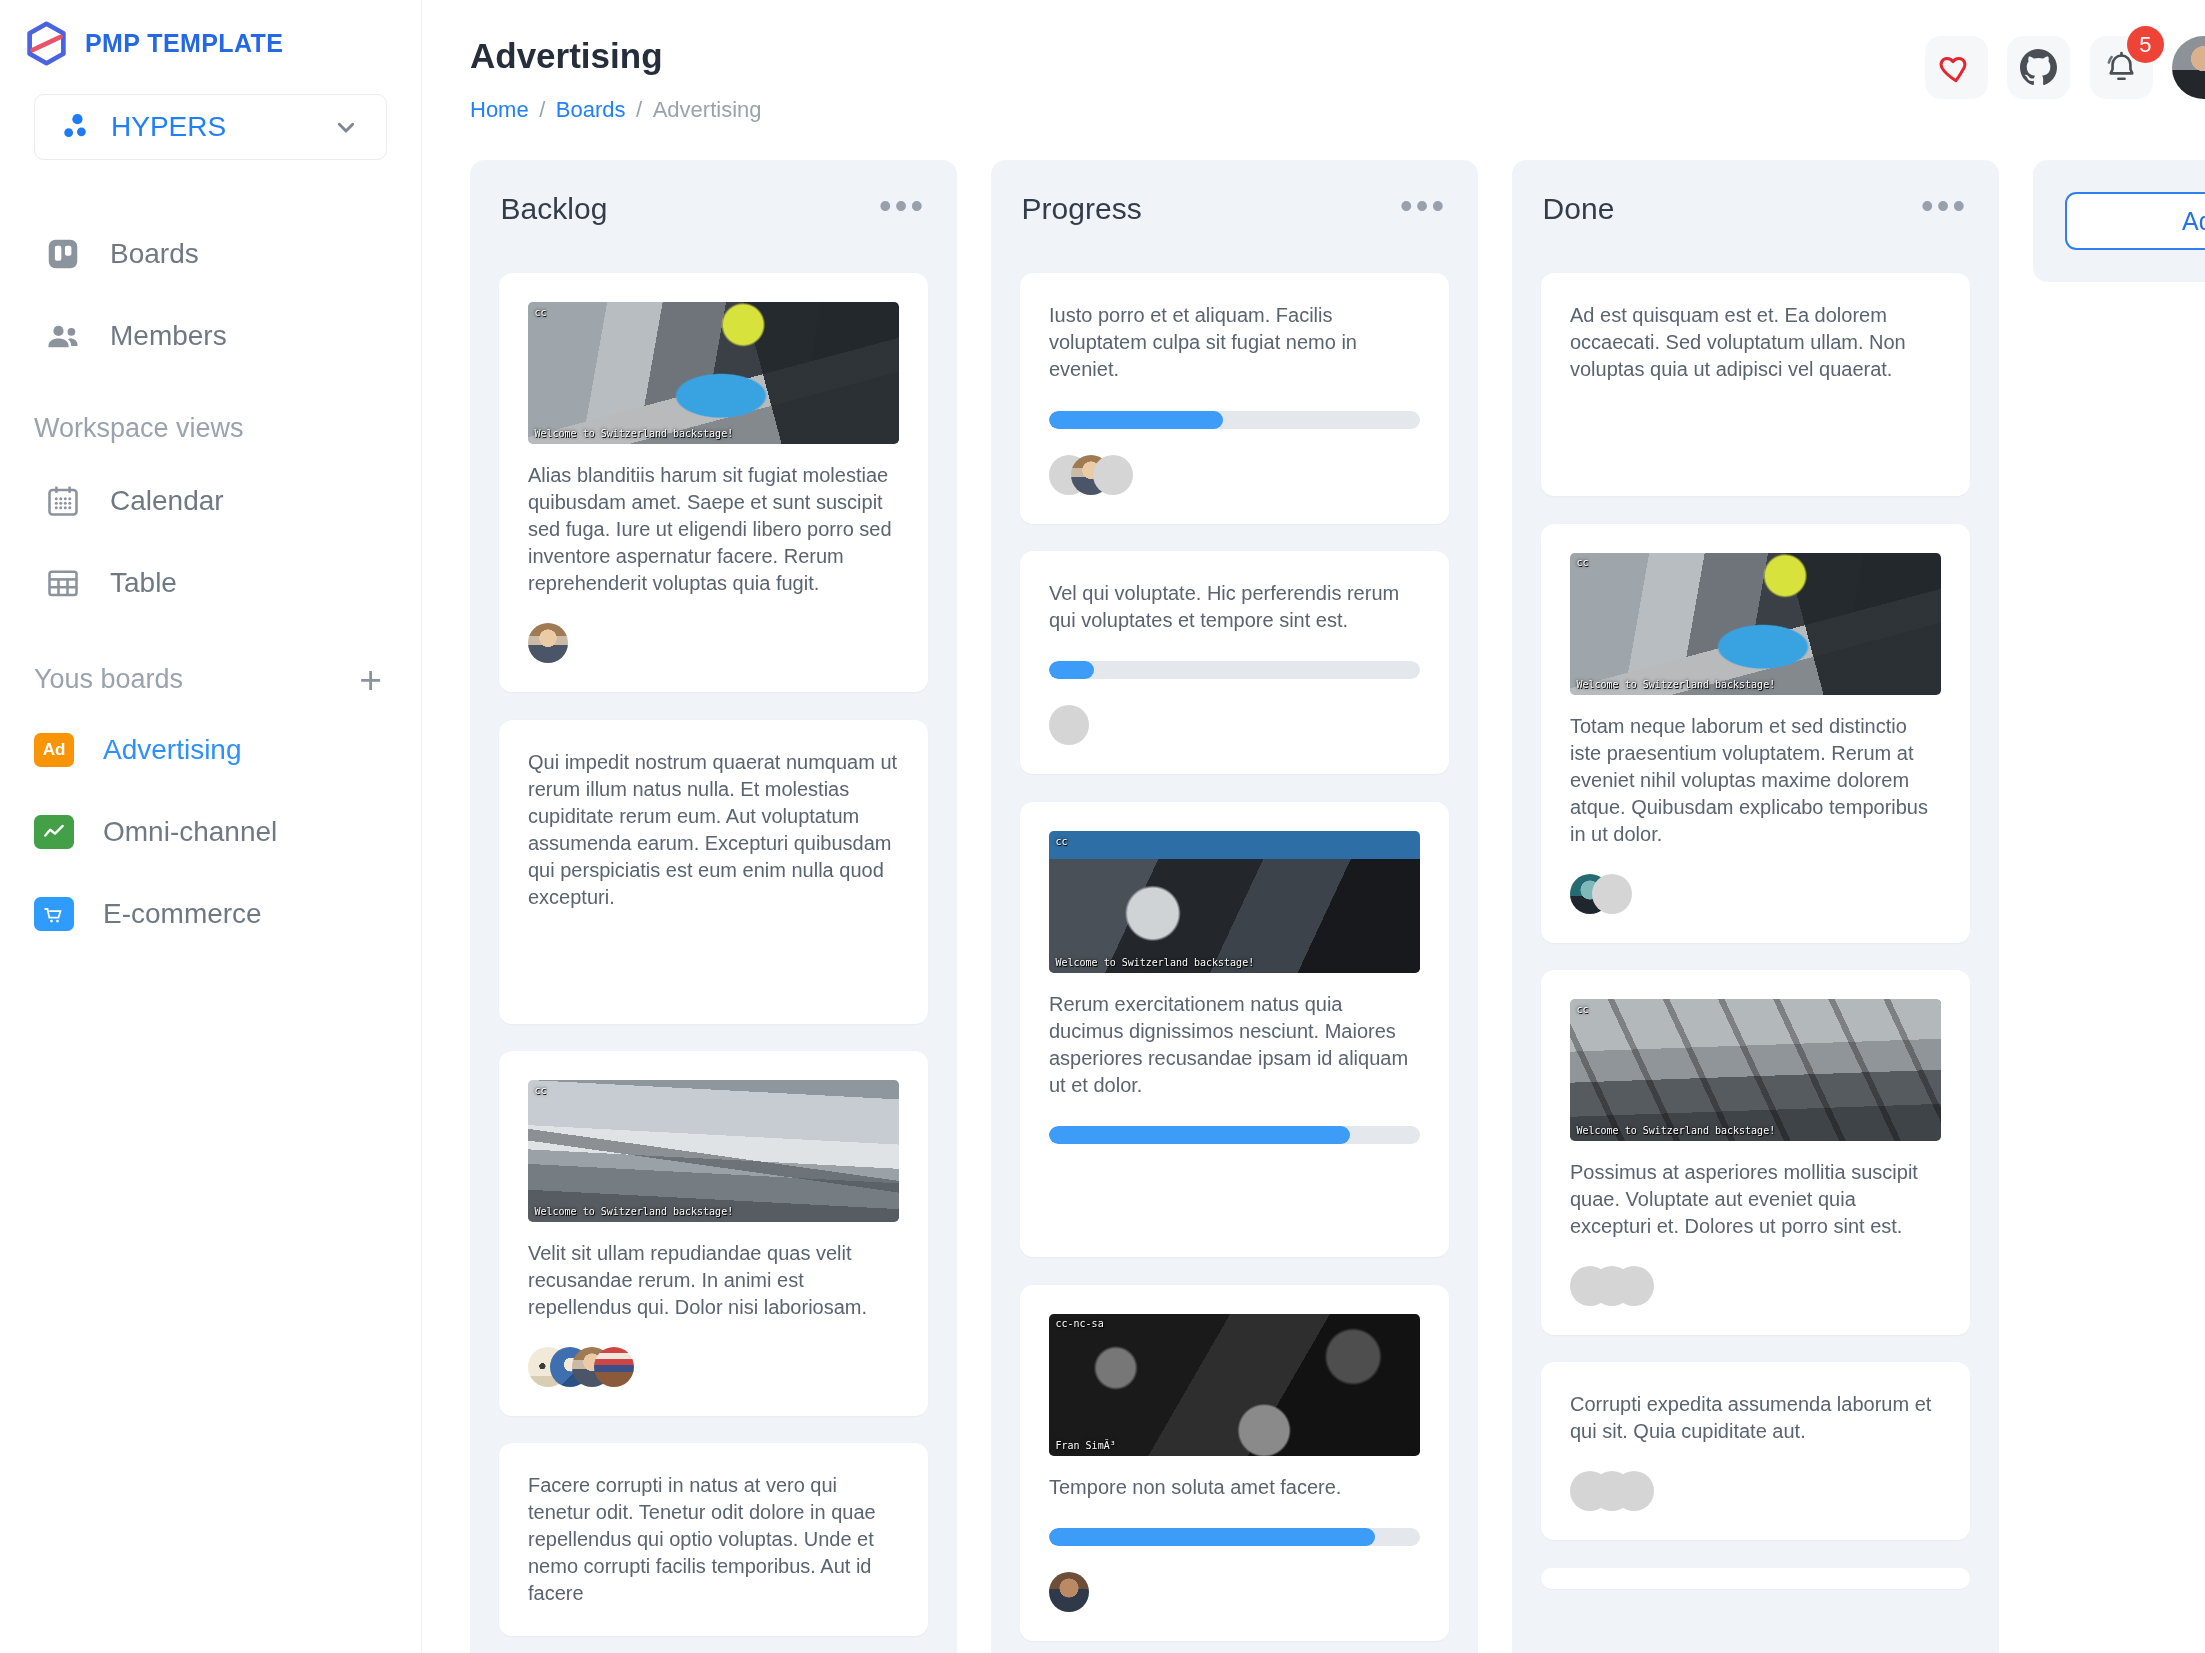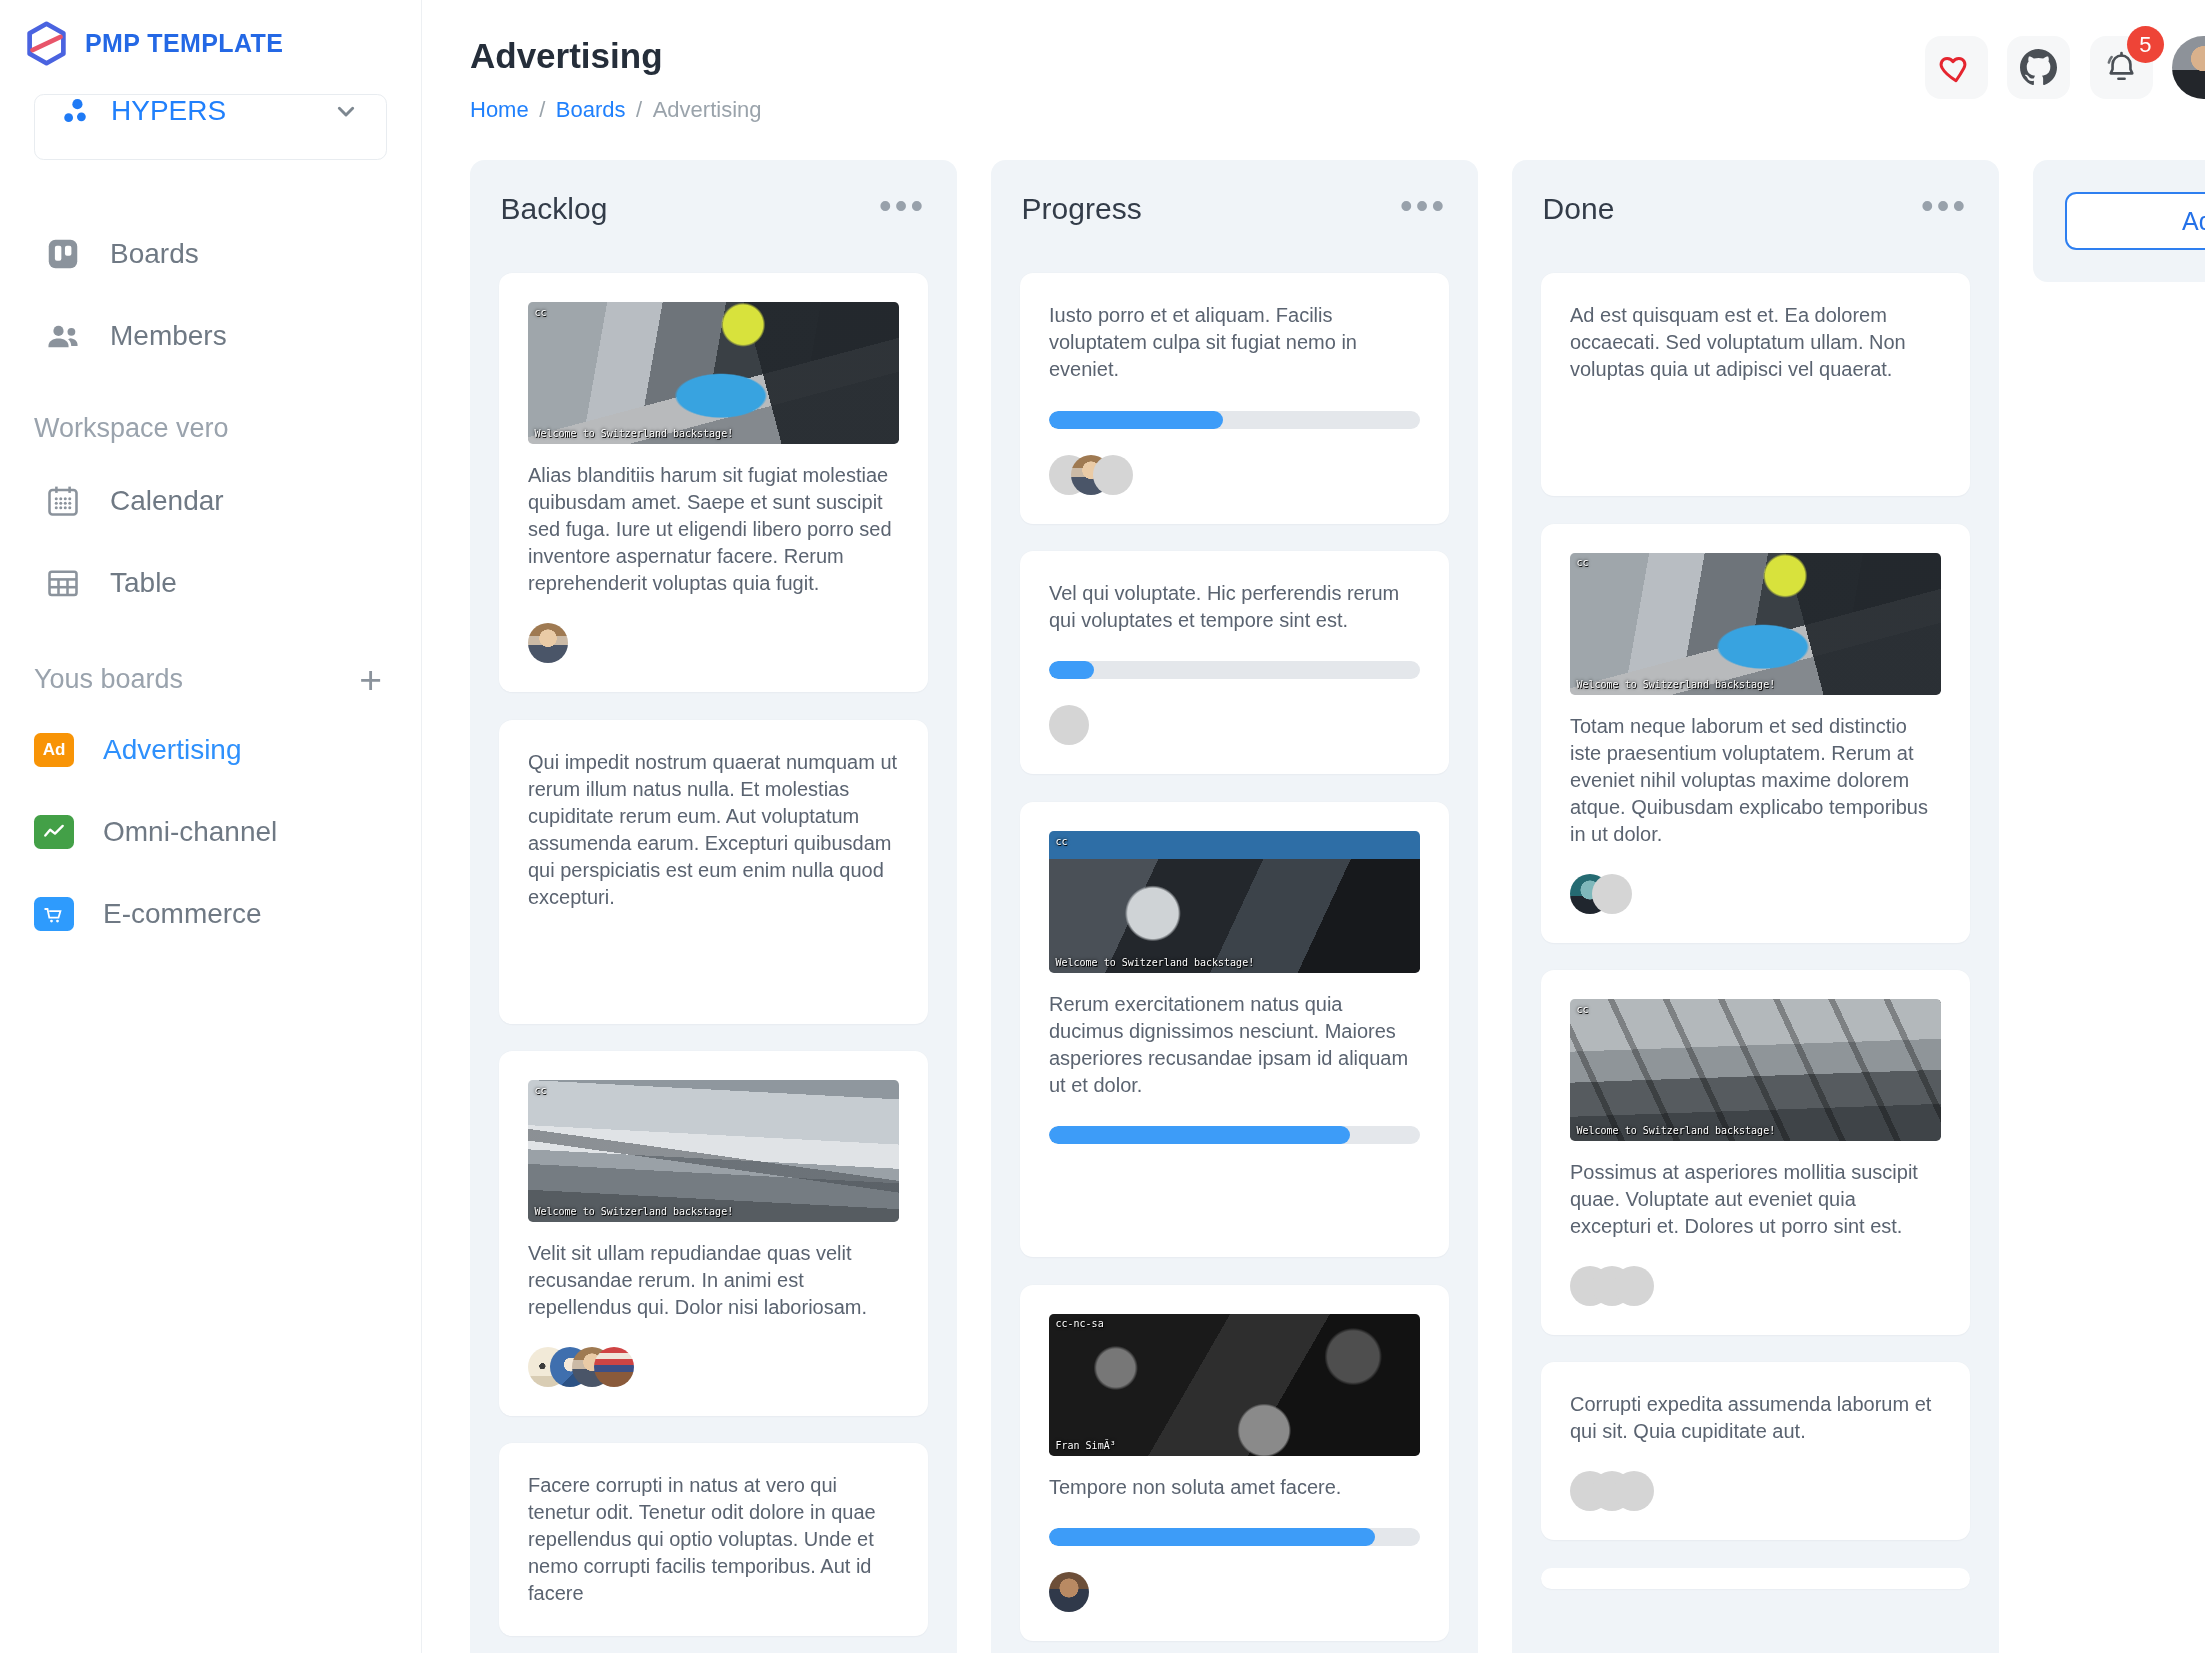--- a/index.html
+++ b/index.html
@@ -8,21 +8,21 @@
     width:2205px;height:1653px;overflow:hidden;position:relative;
     display:flex;background:#fff;
     font-family:"Liberation Sans","DejaVu Sans",sans-serif;
   }
   
   .sidebar{width:422px;flex:none;border-right:1.6px solid #edf0f3;height:100%;}
   .logo-row{display:flex;align-items:center;gap:16px;padding:21px 24px 14.5px;}
   .logo-icon{width:45px;height:45px;}
   .logo-text{font-size:25px;font-weight:700;color:#2468e5;letter-spacing:0.4px;}
   .ws-box{margin:13px 34px 0;height:66px;border:1.6px solid #e8ecf0;border-radius:9.7px;
-    display:flex;align-items:flex-start;gap:18px;padding:0 24px;cursor:pointer;background:#fff;}
+    display:flex;align-items:center;gap:18px;padding:0 24px;cursor:pointer;background:#fff;}
   .ws-dots{width:34px;height:34px;}
   .ws-label{color:#2080fc;font-size:28px;}
   .ws-chevron{margin-left:auto;width:32px;height:32px;}
   .nav{margin-top:53px;}
   .nav-item{display:flex;align-items:center;gap:29px;height:82px;padding-left:45px;
     color:#6f7984;font-size:28px;cursor:pointer;}
   .nav-icon{width:36px;height:36px;color:#8b939c;flex:none;}
   .section-label{color:#9aa3ad;font-size:27px;padding:36px 34px 16px;}
   .boards-header{display:flex;align-items:center;justify-content:space-between;
     padding:40px 39px 14.5px 34px;color:#9aa3ad;font-size:27px;}
@@ -151,21 +151,21 @@
       <div class="nav-item">
         <svg class="nav-icon" viewBox="0 0 24 24" fill="currentColor">
           <circle cx="9" cy="8.6" r="3.4"></circle>
           <path d="M2.3 18.6c0-3.2 3.1-4.9 6.7-4.9s6.7 1.7 6.7 4.9v.9H2.3z"></path>
           <circle cx="17.6" cy="9.2" r="2.6"></circle>
           <path d="M16.8 13.5c2.9.3 4.9 1.8 4.9 4.4v.8h-4.2c0-2.2-.9-3.6-2.1-4.6z"></path>
         </svg>
         <span>Members</span>
       </div>
 
-      <div class="section-label">Workspace vero</div>
+      <div class="section-label">Workspace views</div>
 
       <div class="nav-item">
         <svg class="nav-icon" viewBox="0 0 24 24" fill="none" stroke="currentColor" stroke-width="1.7">
           <rect x="3" y="4.6" width="18" height="16.4" rx="2"></rect>
           <line x1="7.6" y1="2.4" x2="7.6" y2="6.6"></line>
             <line x1="16.4" y1="2.4" x2="16.4" y2="6.6"></line>
           <g fill="currentColor" stroke="none">
             <circle cx="7.5" cy="10.5" r="1"></circle>
               <circle cx="10.5" cy="10.5" r="1"></circle>
               <circle cx="13.5" cy="10.5" r="1"></circle>

